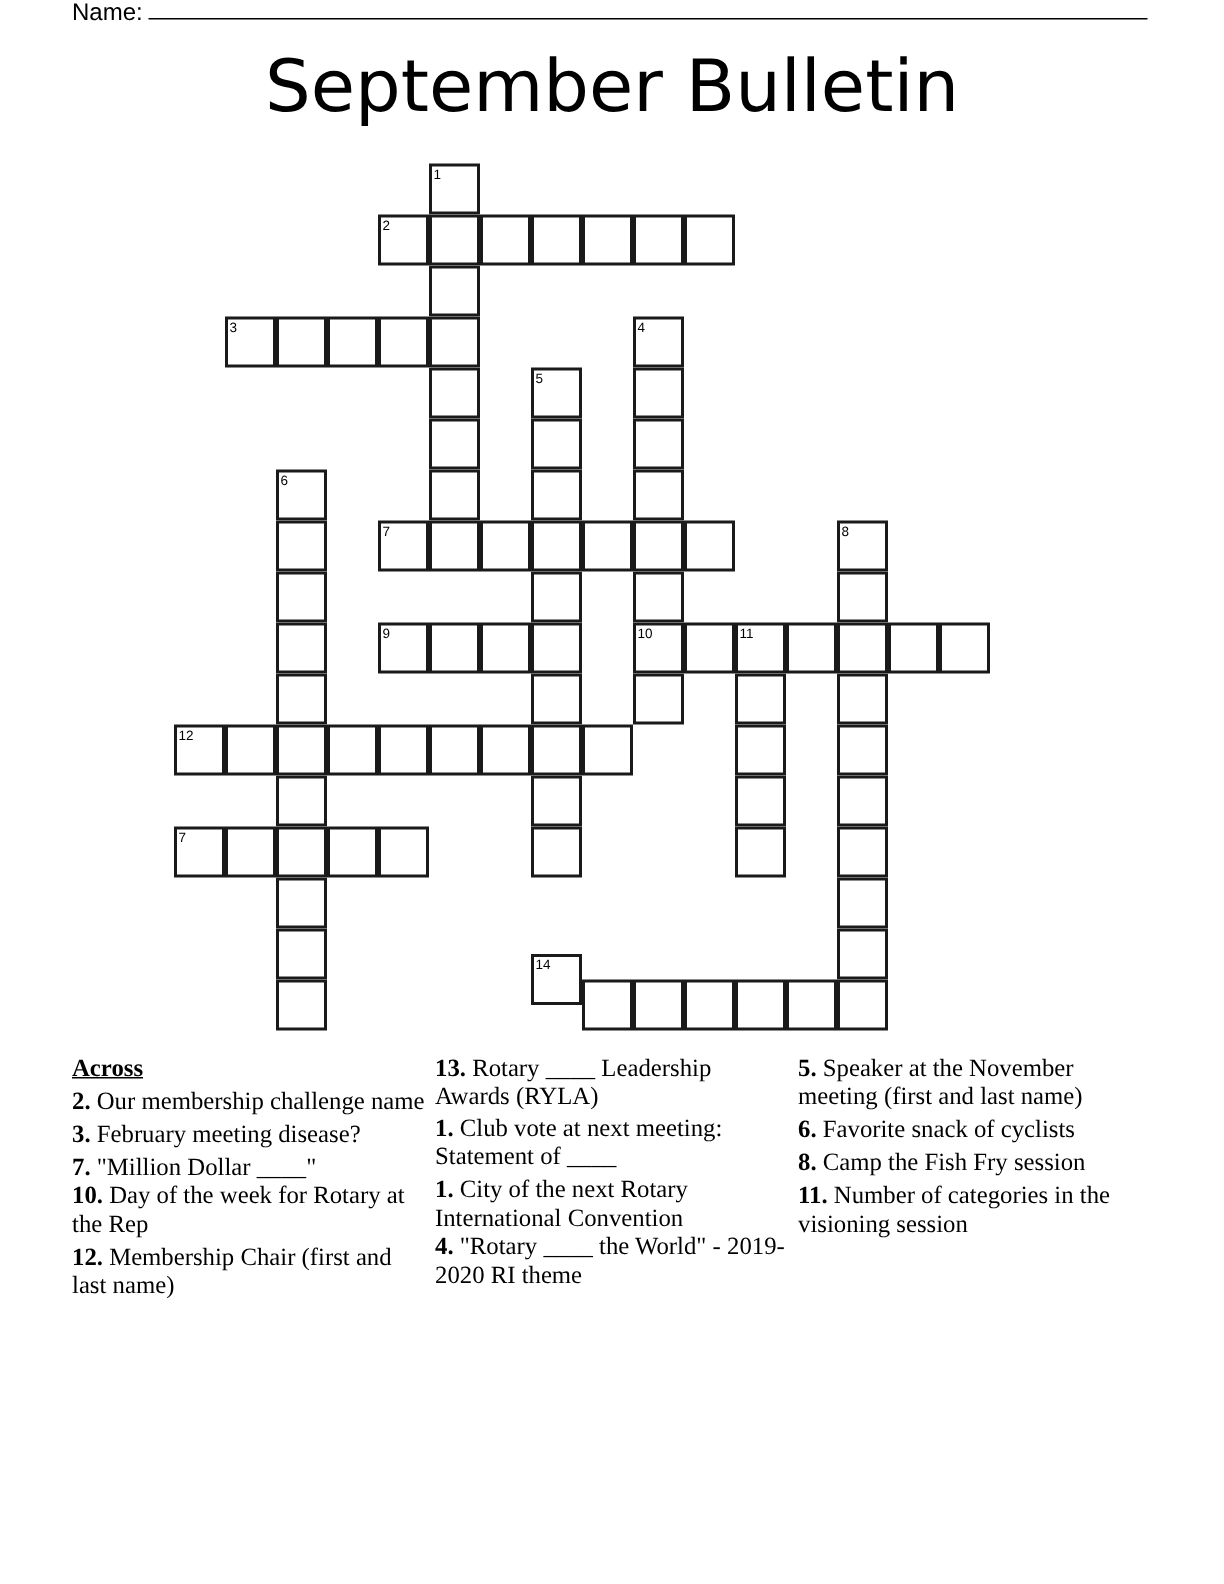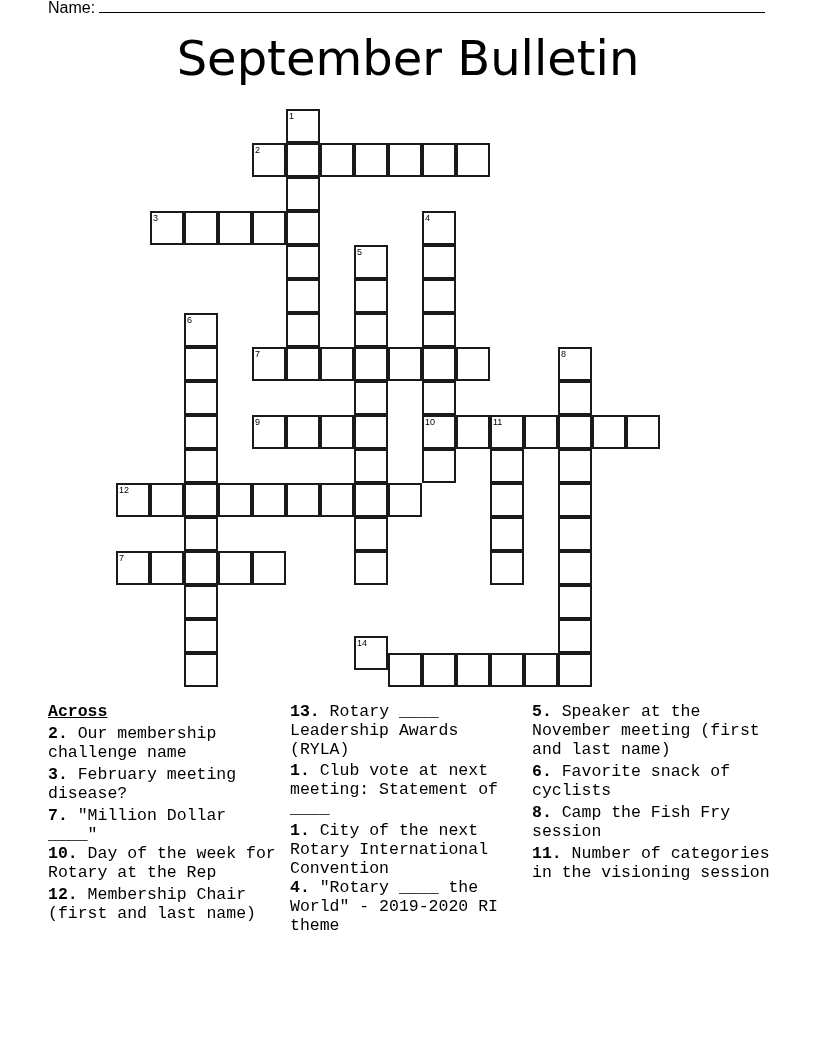--- a/index.html
+++ b/index.html
@@ -23,21 +23,21 @@
     position: absolute; width: 34px; height: 34px; box-sizing: border-box;
     border: 2px solid #1a1a1a; background: #fff;
     margin-left: -1px; margin-top: -1px;
   }
   .cell .num {
     position: absolute; left: 1px; top: 0px;
     font-family: "Liberation Sans", sans-serif; font-size: 9px; line-height: 10px;
   }
   .clues {
     position: absolute; top: 702px;
-    font-family: Liberation Mono, monospace; font-size: 16.5px; line-height: 19px;
+    font-family: Liberation Serif, serif; font-size: 16.5px; line-height: 19px;
   }
   .col1 { left: 48px; width: 236px; }
   .col2 { left: 290px; width: 236px; }
   .col3 { left: 532px; width: 240px; }
   .clue-head { font-weight: bold; text-decoration: underline; margin-bottom: 3px; }
   .clue { margin-bottom: 3px; }
   .clue .n { font-weight: bold; }
 </style>
 </head>
 <body>

